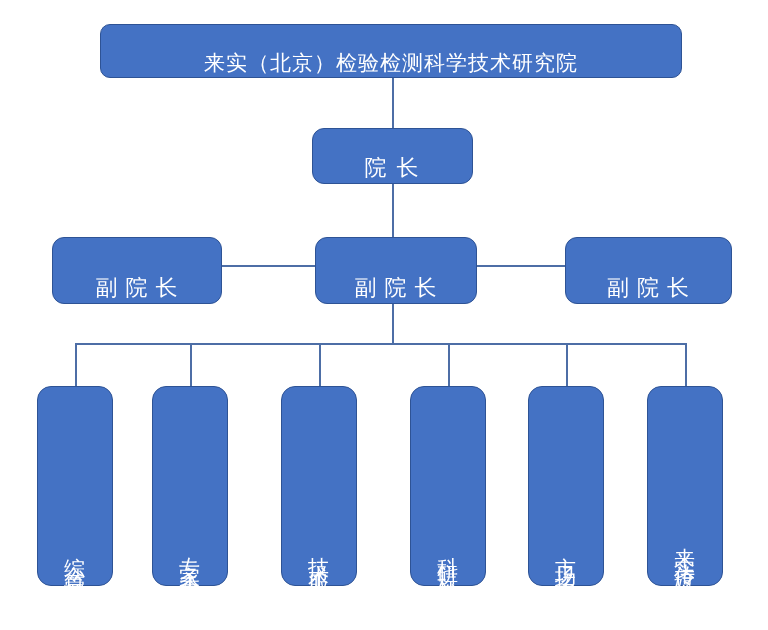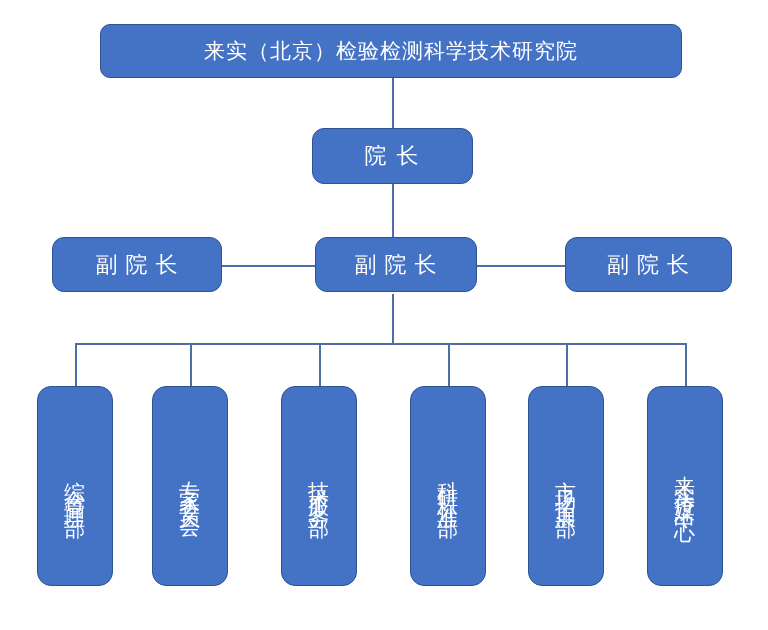--- a/index.html
+++ b/index.html
@@ -13,36 +13,36 @@
   html,body{width:768px;height:630px;background:var(--bg);overflow:hidden;}
   body{font-family:"Liberation Sans",sans-serif;}
   .canvas{position:relative;width:768px;height:630px;background:var(--bg);}
 
   .node{
     position:absolute;
     background:var(--box-fill);
     border:1.4px solid var(--box-border);
     color:var(--text);
     display:flex;
-    align-items:center;
+    align-items:flex-end;
     justify-content:center;
     text-align:center;
   }
   .node-root{
     left:100px;top:24px;width:582px;height:54px;
     border-radius:10px;
     font-size:21px;letter-spacing:1px;
   }
   .node-president{
     left:312px;top:128px;width:161px;height:56px;
     border-radius:12px;
     font-size:22px;letter-spacing:2px;
   }
   .node-vp{
-    top:237px;height:55px;
+    top:237px;height:67px;
     border-radius:12px;
     font-size:22px;letter-spacing:1px;
   }
   .vp-left{left:52px;width:170px;}
   .vp-center{left:315px;width:162px;}
   .vp-right{left:565px;width:167px;}
 
   .node-dept{
     top:386px;width:76px;height:200px;
     border-radius:14px;

